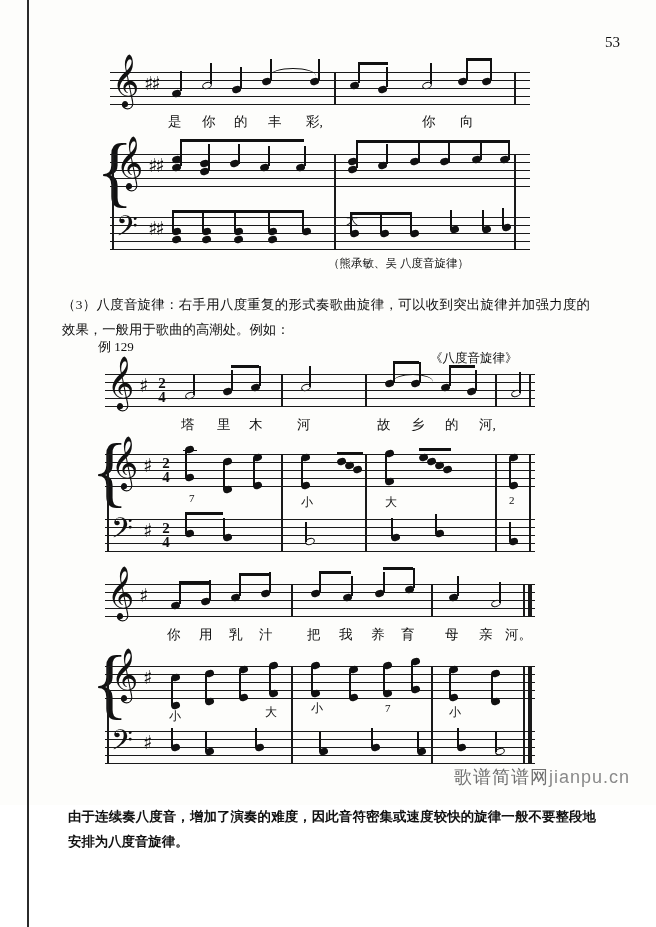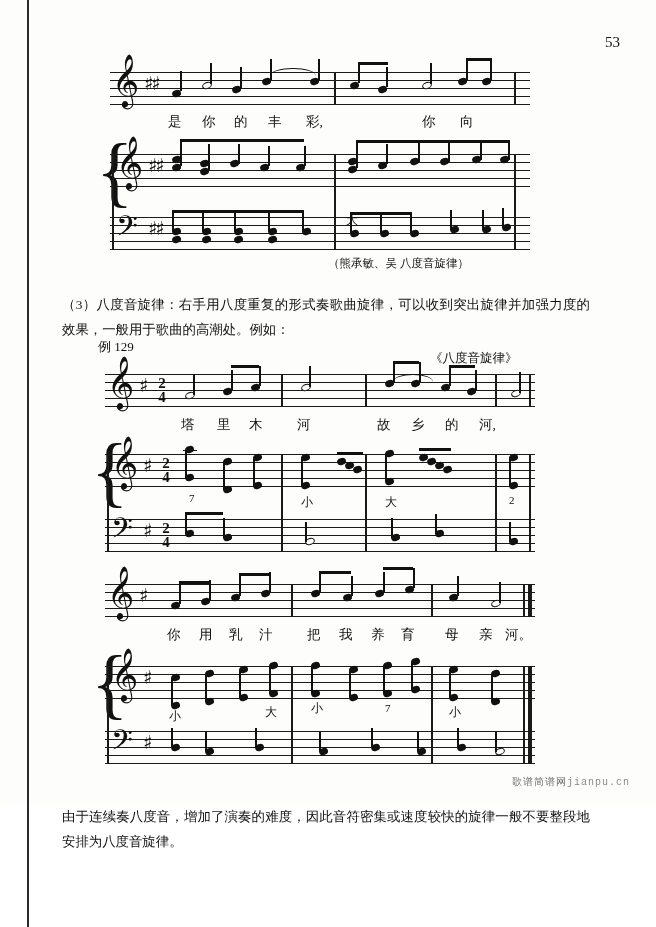--- a/index.html
+++ b/index.html
@@ -206,22 +206,22 @@
     font-family: "Liberation Serif", serif;
     color: #111;
     text-align: justify;
     margin-top: 24px;
   }
 
   .watermark {
     position: absolute;
     right: 26px;
     bottom: 16px;
-    font-size: 10px;
-    font-family: Liberation Mono, monospace;
+    font-size: 18px;
+    font-family: Liberation Sans, sans-serif;
     color: #7c7c7c;
     letter-spacing: 1px;
   }
   .watermark .cn { color: #6f6f6f; }
   .watermark .en { color: #8a8a8a; }
 </style>
 </head>
 <body>
 
 <div class="page">
@@ -635,20 +635,20 @@
     <div class="note hollow" style="left:390px; top:170px;"></div>
     <div class="stem" style="left:390px; top:154px; height:20px;"></div>
 
     <div class="mark-cn" style="left:64px; top:130px;">小</div>
     <div class="mark-cn" style="left:160px; top:126px;">大</div>
     <div class="mark-cn" style="left:206px; top:122px;">小</div>
     <div class="fingering" style="left:280px; top:124px;">7</div>
     <div class="mark-cn" style="left:344px; top:126px;">小</div>
   </div>
 
-  <div class="para" style="left:62px; top:780px; width:528px;">由于连续奏八度音，增加了演奏的难度，因此音符密集或速度较快的旋律一般不要整段地安排为八度音旋律。</div>
+  <div class="para" style="left:68px; top:780px; width:528px;font-weight:bold;">由于连续奏八度音，增加了演奏的难度，因此音符密集或速度较快的旋律一般不要整段地安排为八度音旋律。</div>
 
 
   <div class="watermark">
     <span class="cn">歌谱简谱网</span><span class="en">jianpu.cn</span>
   </div>
 
 </div>
 
 </body></html>

